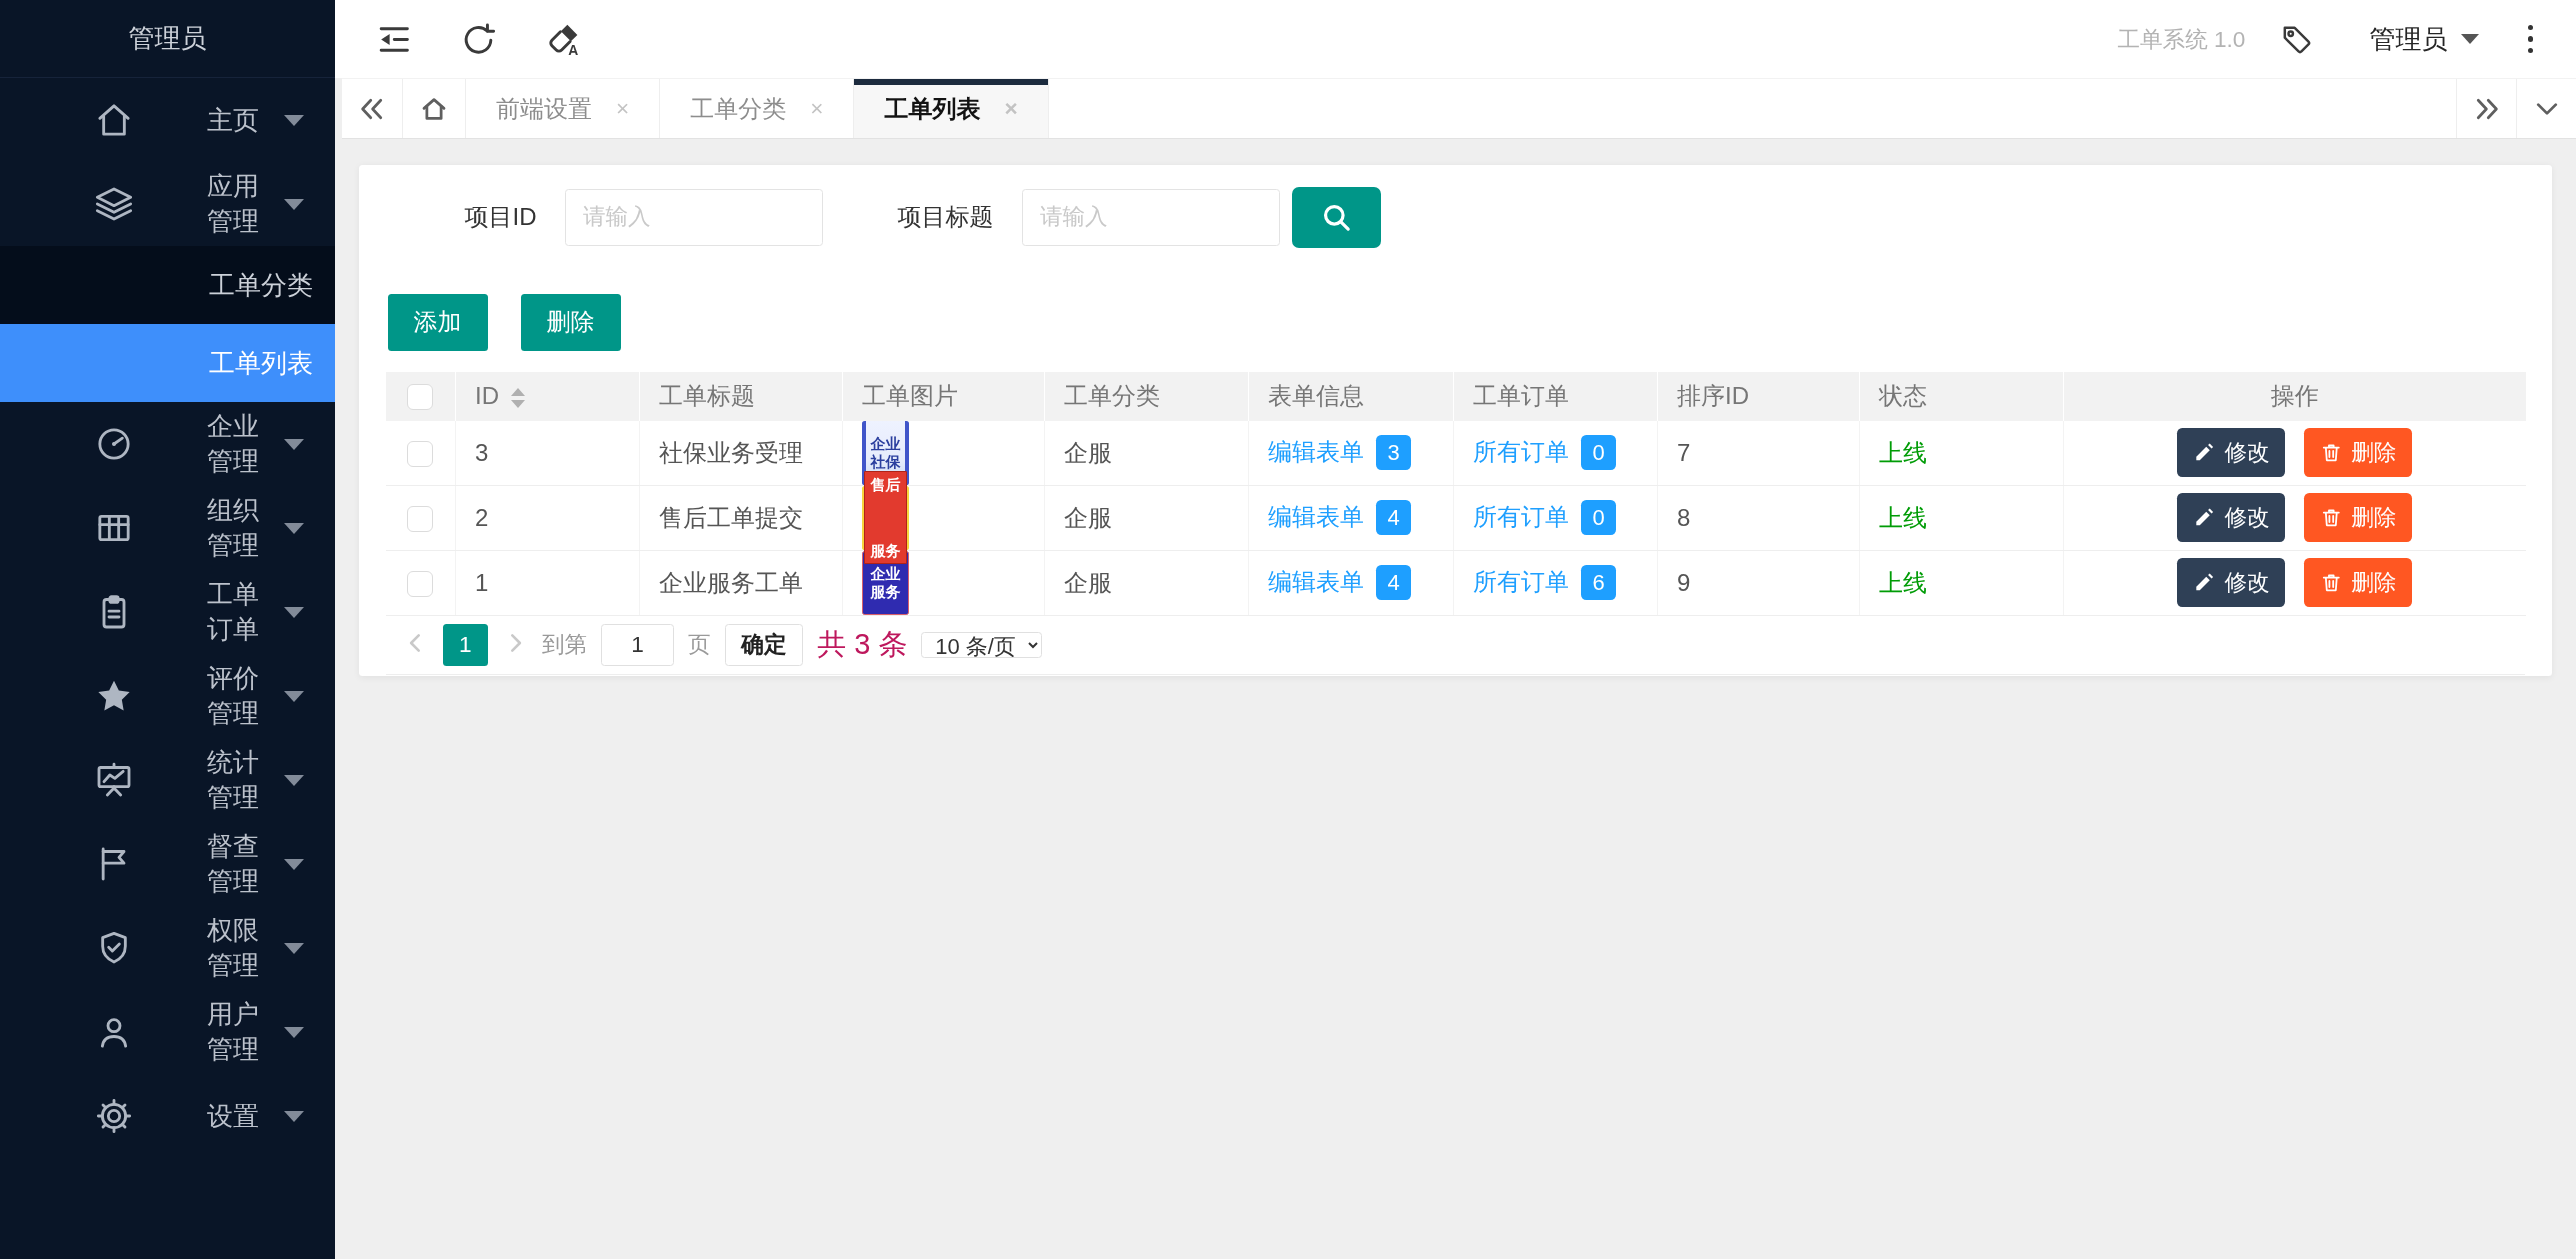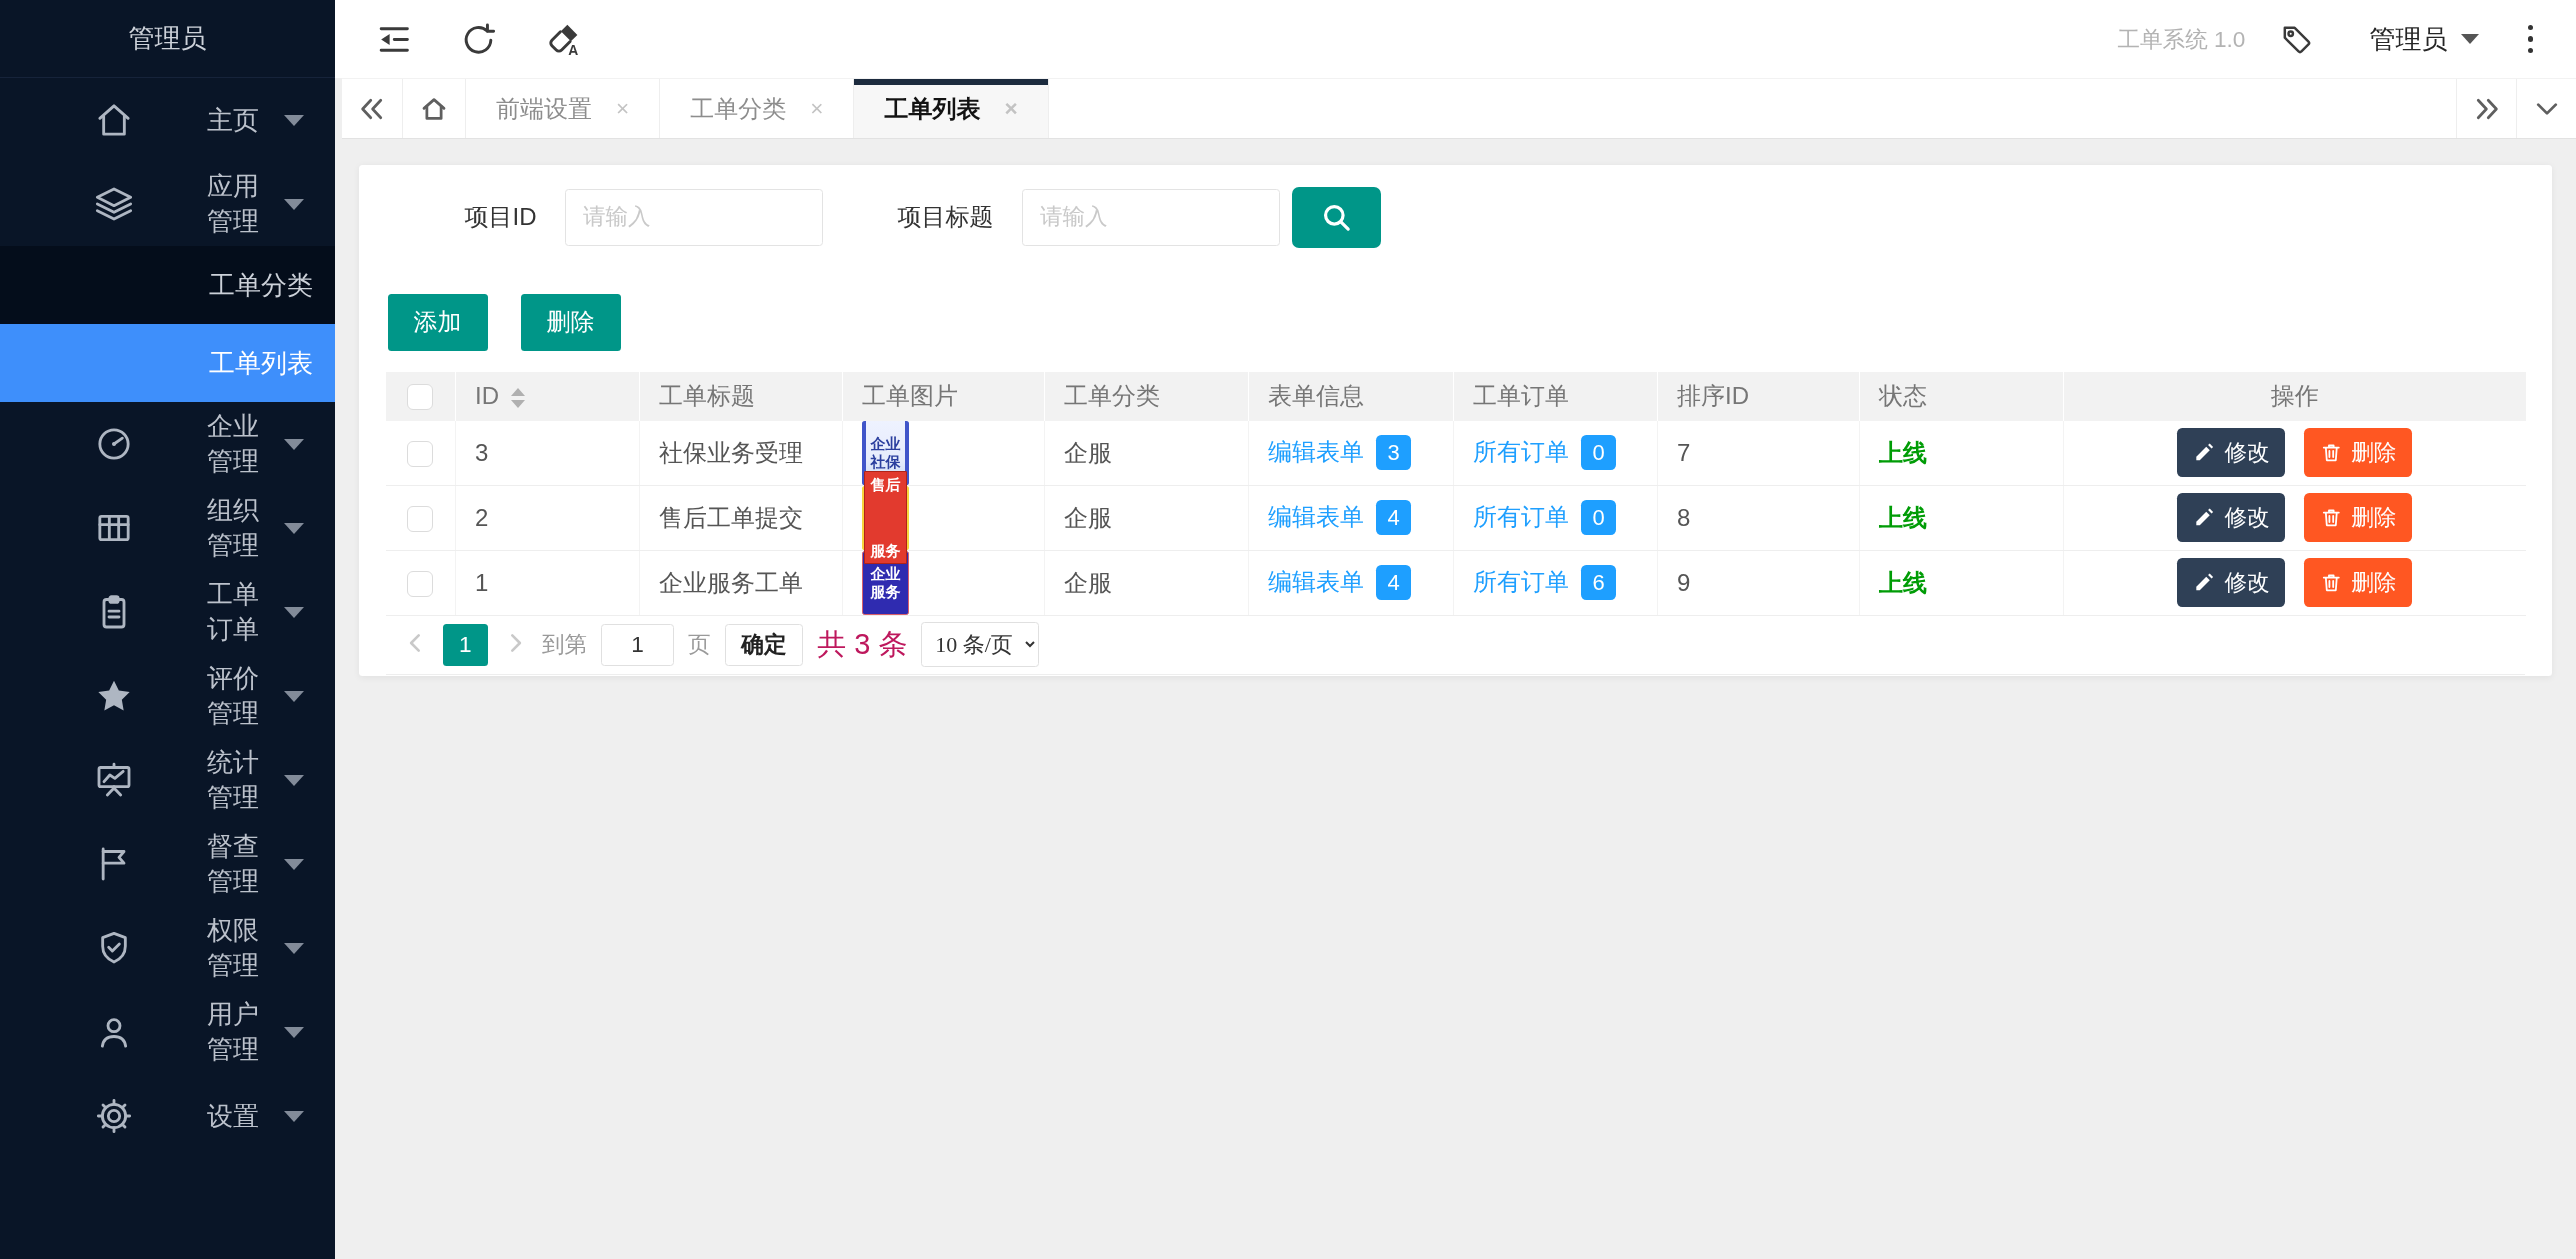--- a/index.html
+++ b/index.html
@@ -106,43 +106,43 @@
     color:#2b3f9e; border-left:4.3px solid #4055c9; border-right:4.3px solid #4055c9; }
   .thumb.shouhou { background:#f7d53c; }
   .thumb.shouhou .sign { background:#e23a2e; border:1.7px solid #b02318; border-radius:1px;
     color:#fff; padding:3.5px 5.2px; display:flex; flex-direction:column; align-items:center;gap:48px; }
   .thumb.qifu { background:#2f2bb0; color:#fff; border:1.7px solid #d95f6a; }
 
   .blue-link { color:#1E9FFF; cursor:pointer; }
   .badge { display:inline-block; min-width:35px; height:35px; line-height:35px; padding:0 5.2px;
     margin-left:12px; background:#1E9FFF; color:#fff; border-radius:5.2px; font-size:22px;
     text-align:center; cursor:pointer; }
-  .status-on { color:#009c06;font-weight:bold; }
+  .status-on { color:#009c06; }
   .act-wrap { display:flex; justify-content:center; gap:19px; }
   .act-btn { height:49px; padding:0 15.7px; border:none; border-radius:5.2px; color:#fff;
     font-size:22.6px; display:flex; align-items:center; gap:8.7px; cursor:pointer; }
   .act-btn svg { width:22.6px; height:22.6px; stroke:#fff; fill:none; stroke-width:1.9;
     stroke-linecap:round; stroke-linejoin:round; }
   .edit-btn { background:#2f4056; }
   .del-btn { background:#ff5722; }
 
   .pager { margin:0 27px; height:59px; display:flex; align-items:center; gap:14px;
     border-bottom:0.9px solid #eeeeee; padding-left:17.4px; }
   .pg-arrow svg { width:26px; height:26px; stroke:#c9c9c9; fill:none; stroke-width:2.4;
     stroke-linecap:round; stroke-linejoin:round; cursor:pointer; }
   .pg-cur { width:45px; height:42px; background:#009688; color:#fff; border-radius:3.5px;
     display:flex; align-items:center; justify-content:center; font-size:22.6px; cursor:pointer; }
   .pg-text { font-size:22.6px; color:#9a9a9a; }
   .pg-input { width:73px; height:42px; border:0.9px solid #e0e0e0; border-radius:3.5px;
     text-align:center; font-size:22.6px; color:#333; outline:none; }
   .pg-confirm { height:42px; padding:0 15.7px; background:#fff; border:0.9px solid #e0e0e0;
     border-radius:3.5px; font-size:22.6px; font-weight:700; color:#222; cursor:pointer; }
   .pg-total { font-size:29px; color:#be185d; }
-  .pg-select { height:45px; border:0.9px solid #e0e0e0; border-radius:3.5px; font-size:22px;
-    color:#333; background:#fff; padding:0 8.7px; cursor:pointer;font-family:Liberation Serif, serif; }
+  .pg-select { height:26px; border:0.9px solid #e0e0e0; border-radius:3.5px; font-size:22px;
+    color:#333; background:#fff; padding:0 8.7px; cursor:pointer; }
 </style>
 </head>
 <body>
 
 <aside class="sidebar">
   <div class="side-title">管理员</div>
 
   <div class="menu-item">
     <span class="mi-icon">
       <svg viewBox="0 0 24 24">

